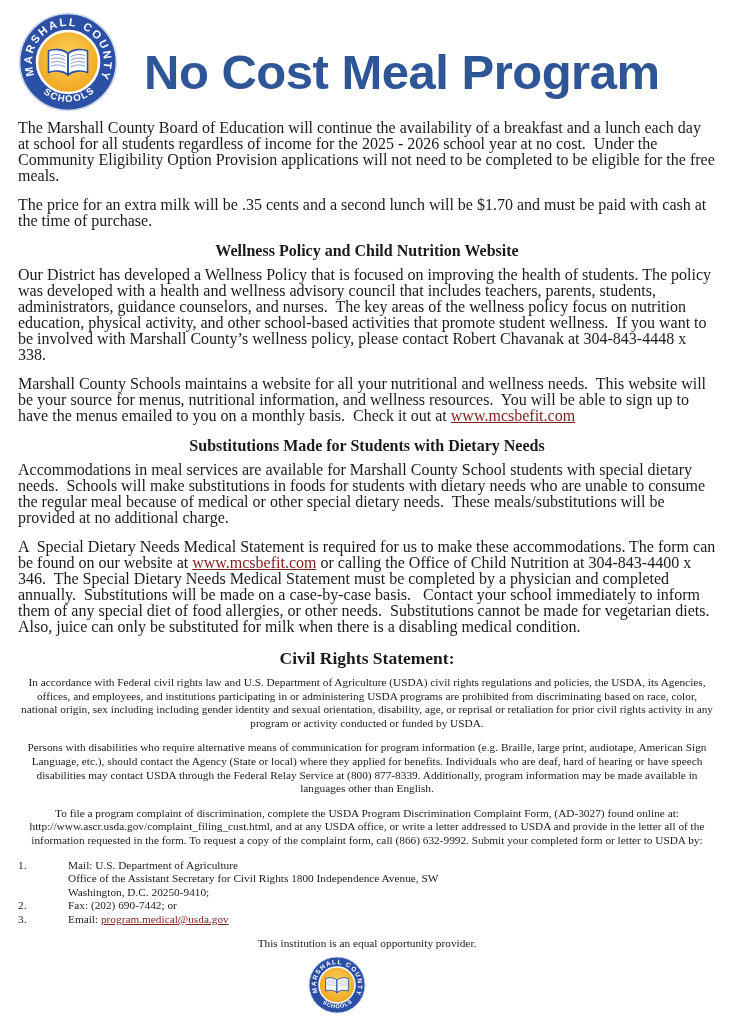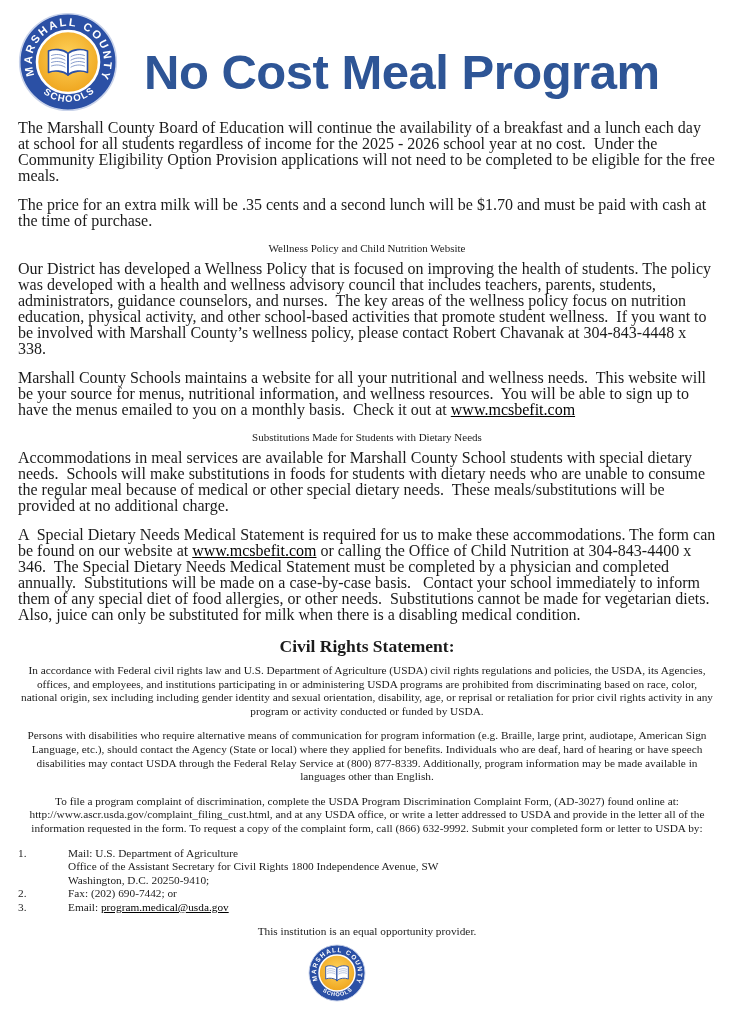--- a/index.html
+++ b/index.html
@@ -42,39 +42,39 @@
   .logo-arc-small { font-size: 9.6px; letter-spacing: 1.3px; }
   
   .content { padding: 4px 18px 0 18px; }
   .body-p {
     font-size: 16px;
     line-height: 16px;
     margin: 0 0 13px 0;
     white-space: pre-wrap;
   }
   .section-heading {
-    font-size: 11px;
-    font-weight: 400;
+    font-size: 16px;
+    font-weight: 700;
     text-align: center;
     margin: 2px 0 7px 0;
   }
   .cr-heading {
     font-size: 17.5px;
     font-weight: 700;
     text-align: center;
     margin: 0 0 7px 0;
   }
   .small-p {
     font-size: 11.3px;
     line-height: 13.6px;
     margin: 0 0 11px 0;
     white-space: pre-wrap;
     text-align: center;
   }
-  .link { color: #000000; text-decoration: underline; cursor: pointer; }
+  .link { color: #7f1d1d; text-decoration: underline; cursor: pointer; }
   .usda-list { margin: 0 0 10px 0; font-size: 11.3px; line-height: 13.6px; }
   .list-row { display: flex; }
   .list-num { flex: 0 0 50px; }
   .closing { margin: 2px 0 6px 0; }
   
   .footer {
     display: flex;
     align-items: center;
     justify-content: center;
     gap: 10px;

